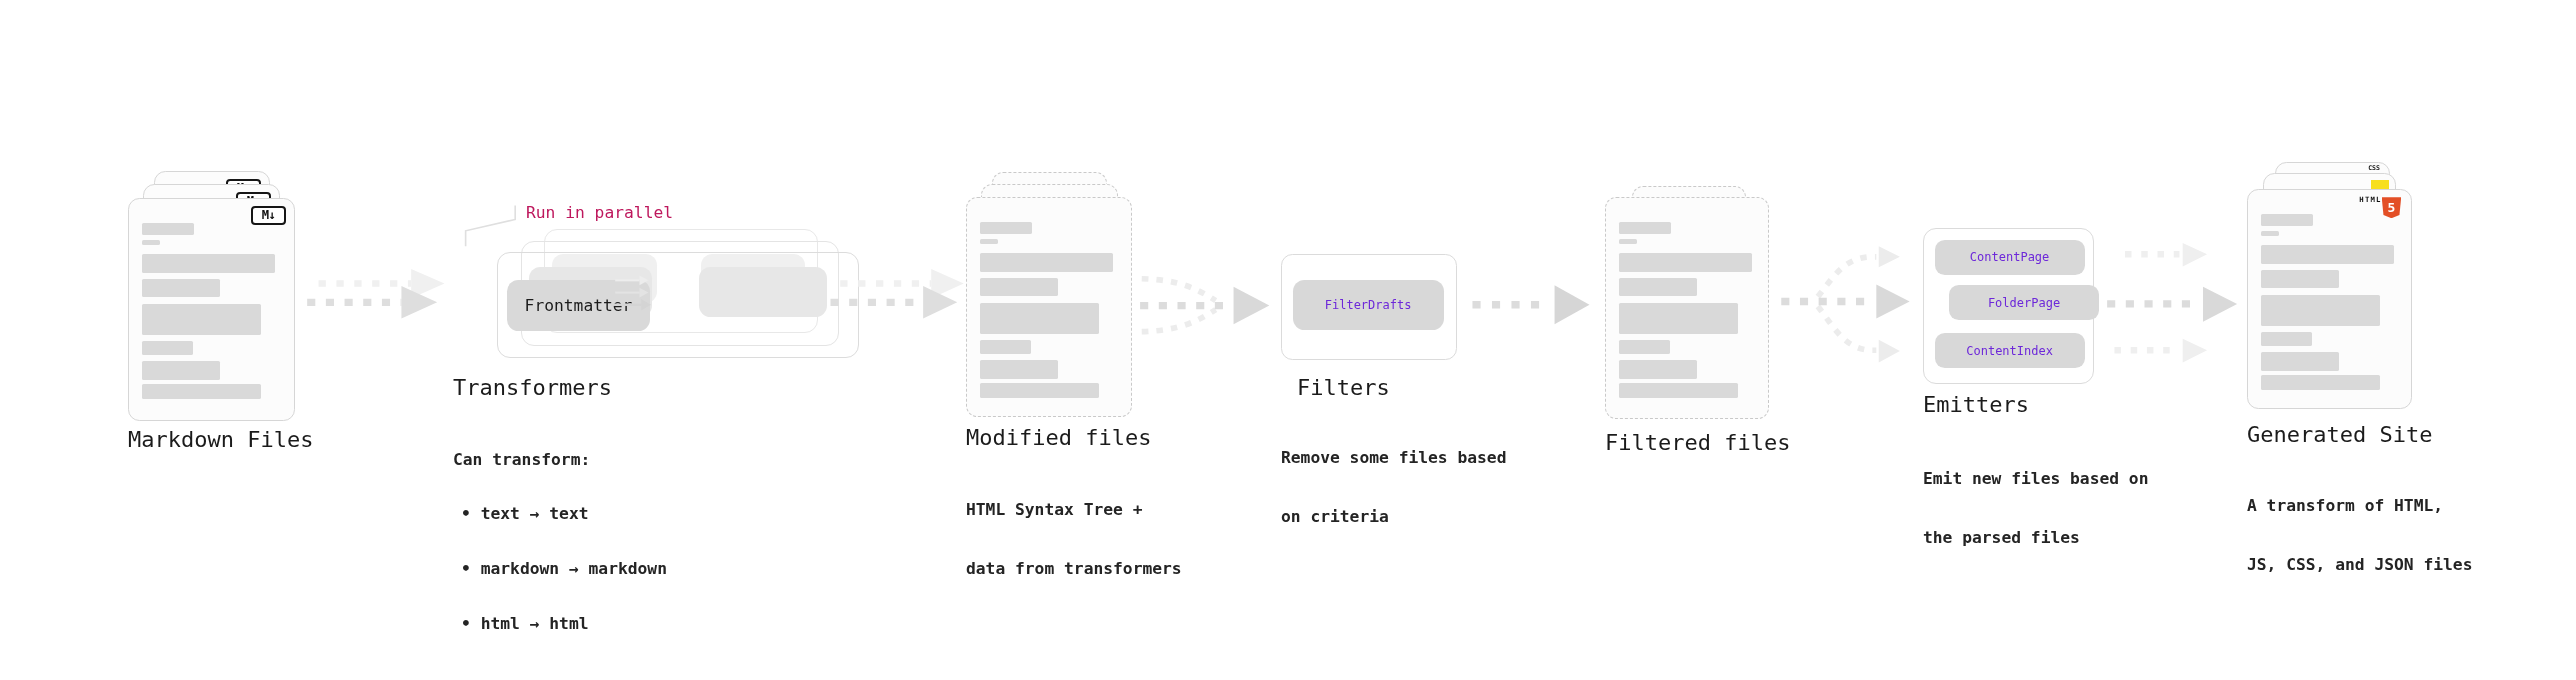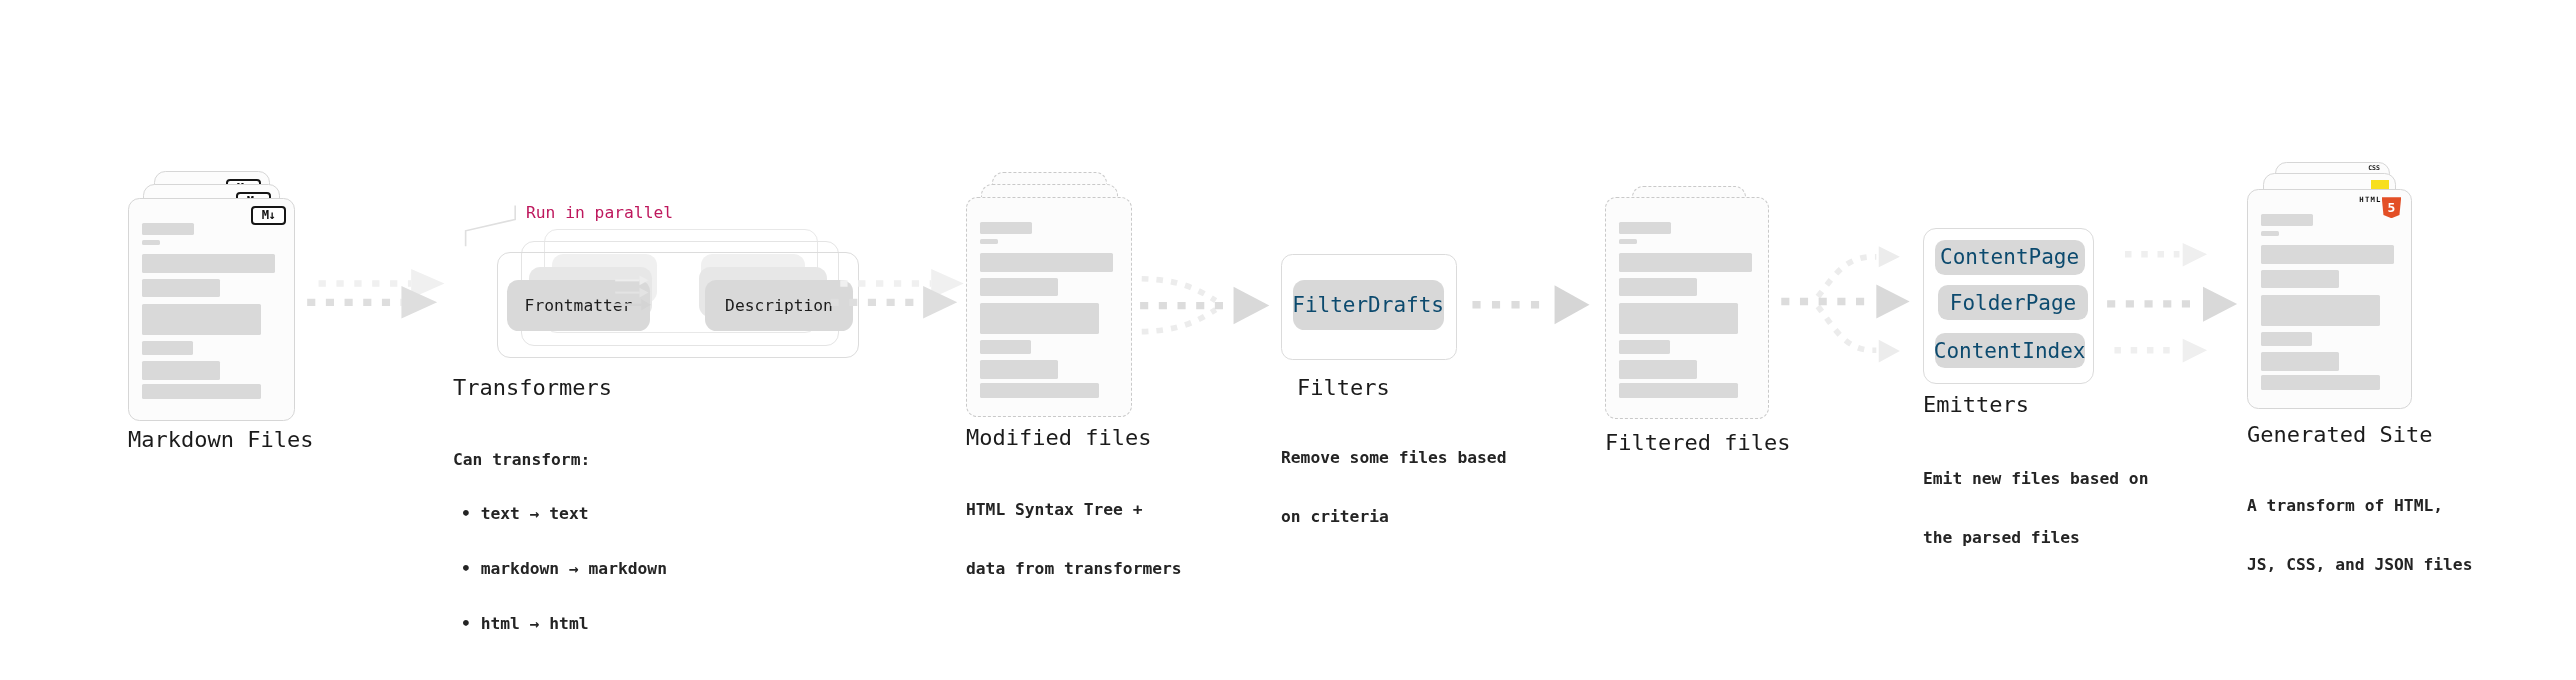--- a/index.html
+++ b/index.html
@@ -29,21 +29,21 @@
   .css-bar{width:15.4px;height:3.3px;background:#2962ff;margin-top:0.8px;}
 
   
   .t-layer{position:absolute;box-sizing:border-box;border:1.6px solid #e3e3e3;border-radius:13px;background:transparent;margin-left:44px;}
   .t-box{position:absolute;border-radius:11.4px;}
   .t-box.solid{background:#d9d9d9;display:flex;align-items:center;justify-content:center;font-size:16.3px;color:#1c1c1c;}
 
   
   .panel{position:absolute;box-sizing:border-box;background:#fff;border:1.6px solid #dbdbdb;border-radius:11.4px;}
   .pill{position:absolute;background:#d8d8d8;display:flex;align-items:center;justify-content:center;
-        font-size:21px;color:#0c4a6e;}
+        font-size:12px;color:#6d28d9;}
 
   .stage-title{position:absolute;font-size:22px;line-height:26px;color:#1b1b1b;white-space:pre;}
   .stage-note{position:absolute;font-size:16.3px;line-height:19.5px;color:#242424;white-space:pre;font-weight:bold;}
   .note-line{white-space:pre;}
   .bullet{padding-left:8.1px;}
   .annotation{position:absolute;font-size:16.3px;color:#be185d;white-space:pre;}
 
   .overlay{position:absolute;left:0;top:0;pointer-events:none;}
 </style>
 </head>
@@ -78,21 +78,20 @@
     <div class="t-layer" style="left:500px;top:229px;width:274px;height:104px;border-color:#e8e8e8;">
       <div class="t-box" style="left:6.5px;top:24.4px;width:105px;height:49px;background:#f0f0f0;"></div>
       <div class="t-box" style="left:156px;top:24.4px;width:104px;height:49px;background:#f0f0f0;"></div>
     </div>
     <div class="t-layer" style="left:477px;top:241px;width:318px;height:105px;border-color:#e4e4e4;">
       <div class="t-box" style="left:7.3px;top:25px;width:123px;height:50px;background:#e7e7e7;"></div>
       <div class="t-box" style="left:177px;top:25px;width:128px;height:50px;background:#e7e7e7;"></div>
     </div>
     <div class="t-layer" style="left:453px;top:252px;width:362px;height:106px;border-color:#dcdcdc;">
       <div class="t-box solid" style="left:9px;top:27px;width:143px;height:51px;">Frontmatter</div>
-      <div class="t-box solid" style="left:207px;top:27px;width:148px;height:51px;">Description</div>
     </div>
     <div class="annotation" style="left:526px;top:203px;">Run in parallel</div>
     <div class="stage-title" style="left:453px;top:375px;">Transformers</div>
     <div class="stage-note" style="left:453px;top:414px;line-height:18.3px;">
       <div class="note-line">Can transform:</div>
       <div class="note-line bullet">• text → text</div>
       <div class="note-line bullet">• markdown → markdown</div>
       <div class="note-line bullet">• html → html</div>
     </div>
   </div>
@@ -143,21 +142,21 @@
           <div class="skel" style="width: 78px; height: 18.7px; margin-bottom: 4.9px;"></div>
           <div class="skel" style="width: 119px; height: 14.6px; margin-bottom: 0px;"></div>
         </div>
     </div>
     <div class="stage-title" style="left:1605px;top:430px;">Filtered files</div>
   </div>
 
   <div>
     <div class="panel" style="left:1923px;top:228px;width:171px;height:156px;border-radius:13px;">
       <div class="pill" style="left:10.6px;top:10.6px;width:150px;height:35px;border-radius:9.8px;">ContentPage</div>
-      <div class="pill" style="left:14px;top:56px;width:150px;height:35px;border-radius:9.8px;">FolderPage</div>
+      <div class="pill" style="left:25px;top:56px;width:150px;height:35px;border-radius:9.8px;">FolderPage</div>
       <div class="pill" style="left:10.6px;top:104px;width:150px;height:35px;border-radius:9.8px;">ContentIndex</div>
     </div>
     <div class="stage-title" style="left:1923px;top:392px;">Emitters</div>
     <div class="stage-note" style="left:1923px;top:430px;">
       <div class="note-line">Emit new files based on</div>
       <div class="note-line">the parsed files</div>
     </div>
   </div>
 
   <div>

